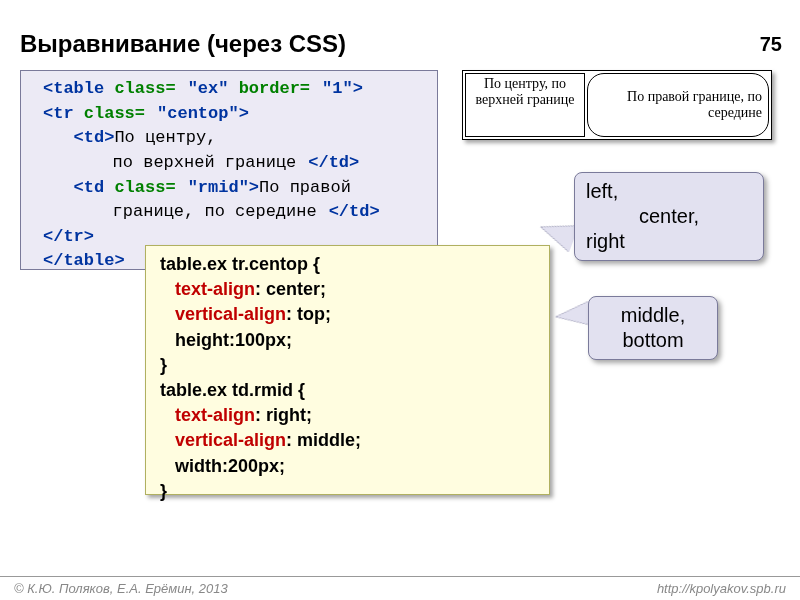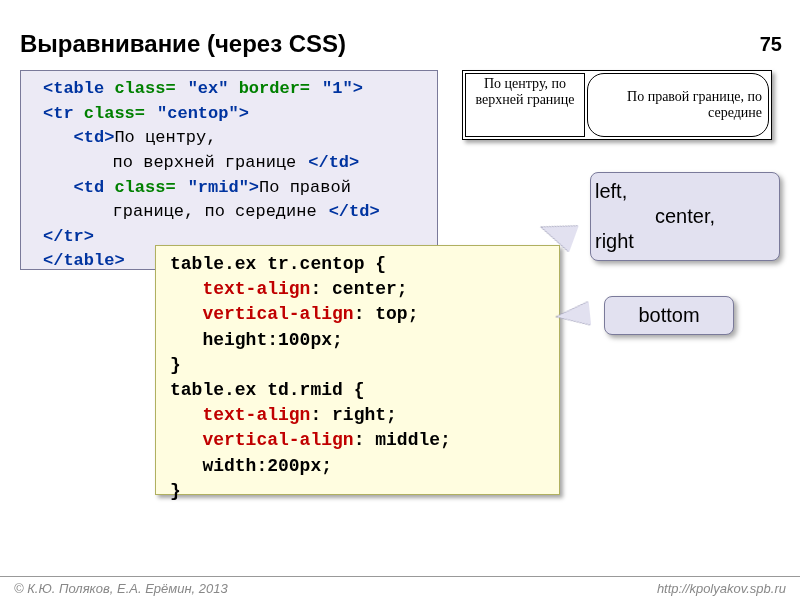--- a/index.html
+++ b/index.html
@@ -64,45 +64,44 @@
     border: 1px solid #000;
     font-size: 14px;
     padding: 2px 6px;
   }
   .demo-cell1 { width: 120px; text-align: center; vertical-align: top; margin-top: 36px; }
   .demo-cell2 { text-align: right; vertical-align: middle; border-radius: 17px; }
 
   .code-css {
     position: absolute;
     top: 245px;
-    left: 155px;
+    left: 145px;
     width: 405px;
     height: 250px;
     background: #fffde0;
     border: 1px solid #b0b060;
     box-shadow: 3px 3px 4px rgba(0,0,0,0.35);
     padding: 6px 14px;
-    font-family: Liberation Mono, monospace;
+    font-family: Liberation Sans, sans-serif;
     font-size: 18px;
     line-height: 1.4;
     white-space: pre;
     font-weight: bold;
   }
 
   .callout {
     position: absolute;
     background: #e2e1f0;
     border: 1px solid #7a7a9a;
     border-radius: 8px;
     box-shadow: 3px 3px 5px rgba(0,0,0,0.35);
     font-family: Arial, sans-serif;
     font-size: 20px;
     color: #000;
-    padding: 6px 4px;
-    margin-left: 16px;
+    padding: 6px 11px;
   }
   .callout1 { top: 172px; left: 574px; width: 190px; line-height: 1.25; }
   .callout1 .l1 { text-align: left; }
   .callout1 .l2 { text-align: center; }
   .callout1 .l3 { text-align: left; }
   .callout2 { top: 296px; left: 588px; width: 130px; text-align: center; line-height: 1.25; }
 
   .pointer {
     position: absolute;
     width: 0; height: 0;
@@ -176,19 +175,20 @@
 
 <div class="pointer pointer1"></div>
 <div class="callout callout1">
   <div class="l1">left,</div>
   <div class="l2">center,</div>
   <div class="l3">right</div>
 </div>
 
 <div class="pointer pointer2"></div>
 <div class="callout callout2">
+  <div>middle,</div>
   <div>bottom</div>
 </div>
 
 <div class="footer">
   <span>© К.Ю. Поляков, Е.А. Ерёмин, 2013</span>
   <span>http://kpolyakov.spb.ru</span>
 </div>
 
 </body></html>

